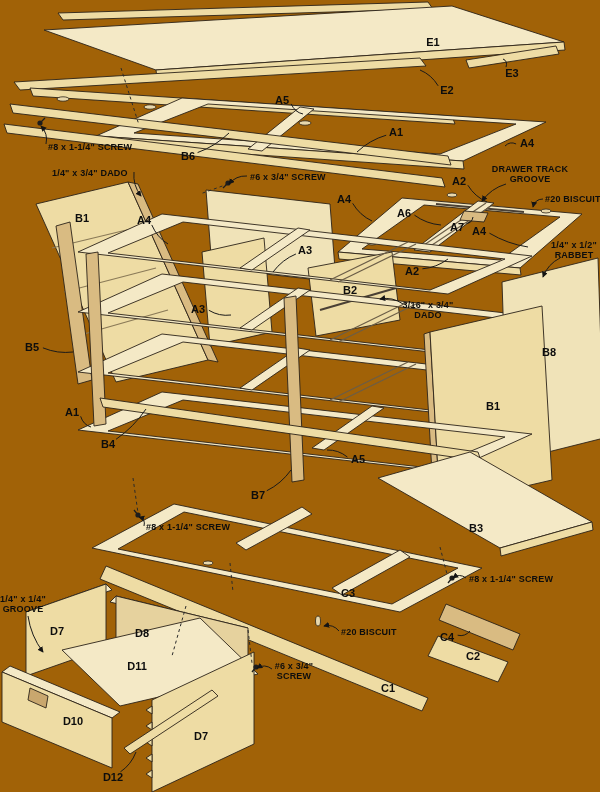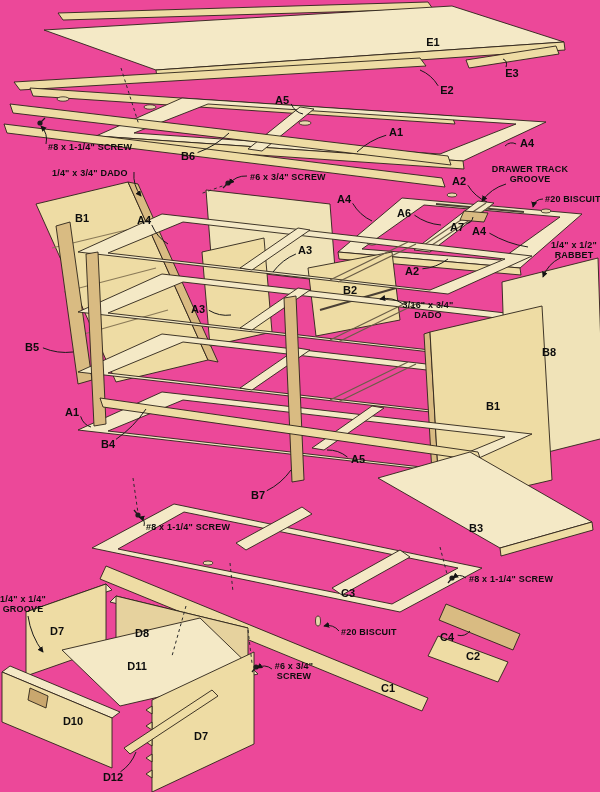--- a/index.html
+++ b/index.html
@@ -1,16 +1,16 @@
 <!DOCTYPE html>
 <html><head>
 <meta charset="utf-8">
 <style>
   html,body{margin:0;padding:0;background:#ffffff}
-  .wrap{width:600px;height:792px;position:relative;background:#ec4899;overflow:hidden}
+  .wrap{width:600px;height:792px;position:relative;background:#a16207;overflow:hidden}
   svg{display:block}
   polygon,path.shape{stroke:#2b2318;stroke-width:.9;stroke-linejoin:round}
   .wt{fill:#F4E9C6}
   .wf{fill:#EEDCA4}
   .ws{fill:#D9BB82}
   .wd{fill:#C9A76E}
   .wi{fill:#E6D29E}
   .wl{fill:#F0E3B8}
   .leader{fill:none;stroke:#1a1a1a;stroke-width:1}
   .dash{fill:none;stroke:#2a2a2a;stroke-width:1;stroke-dasharray:3,3}

